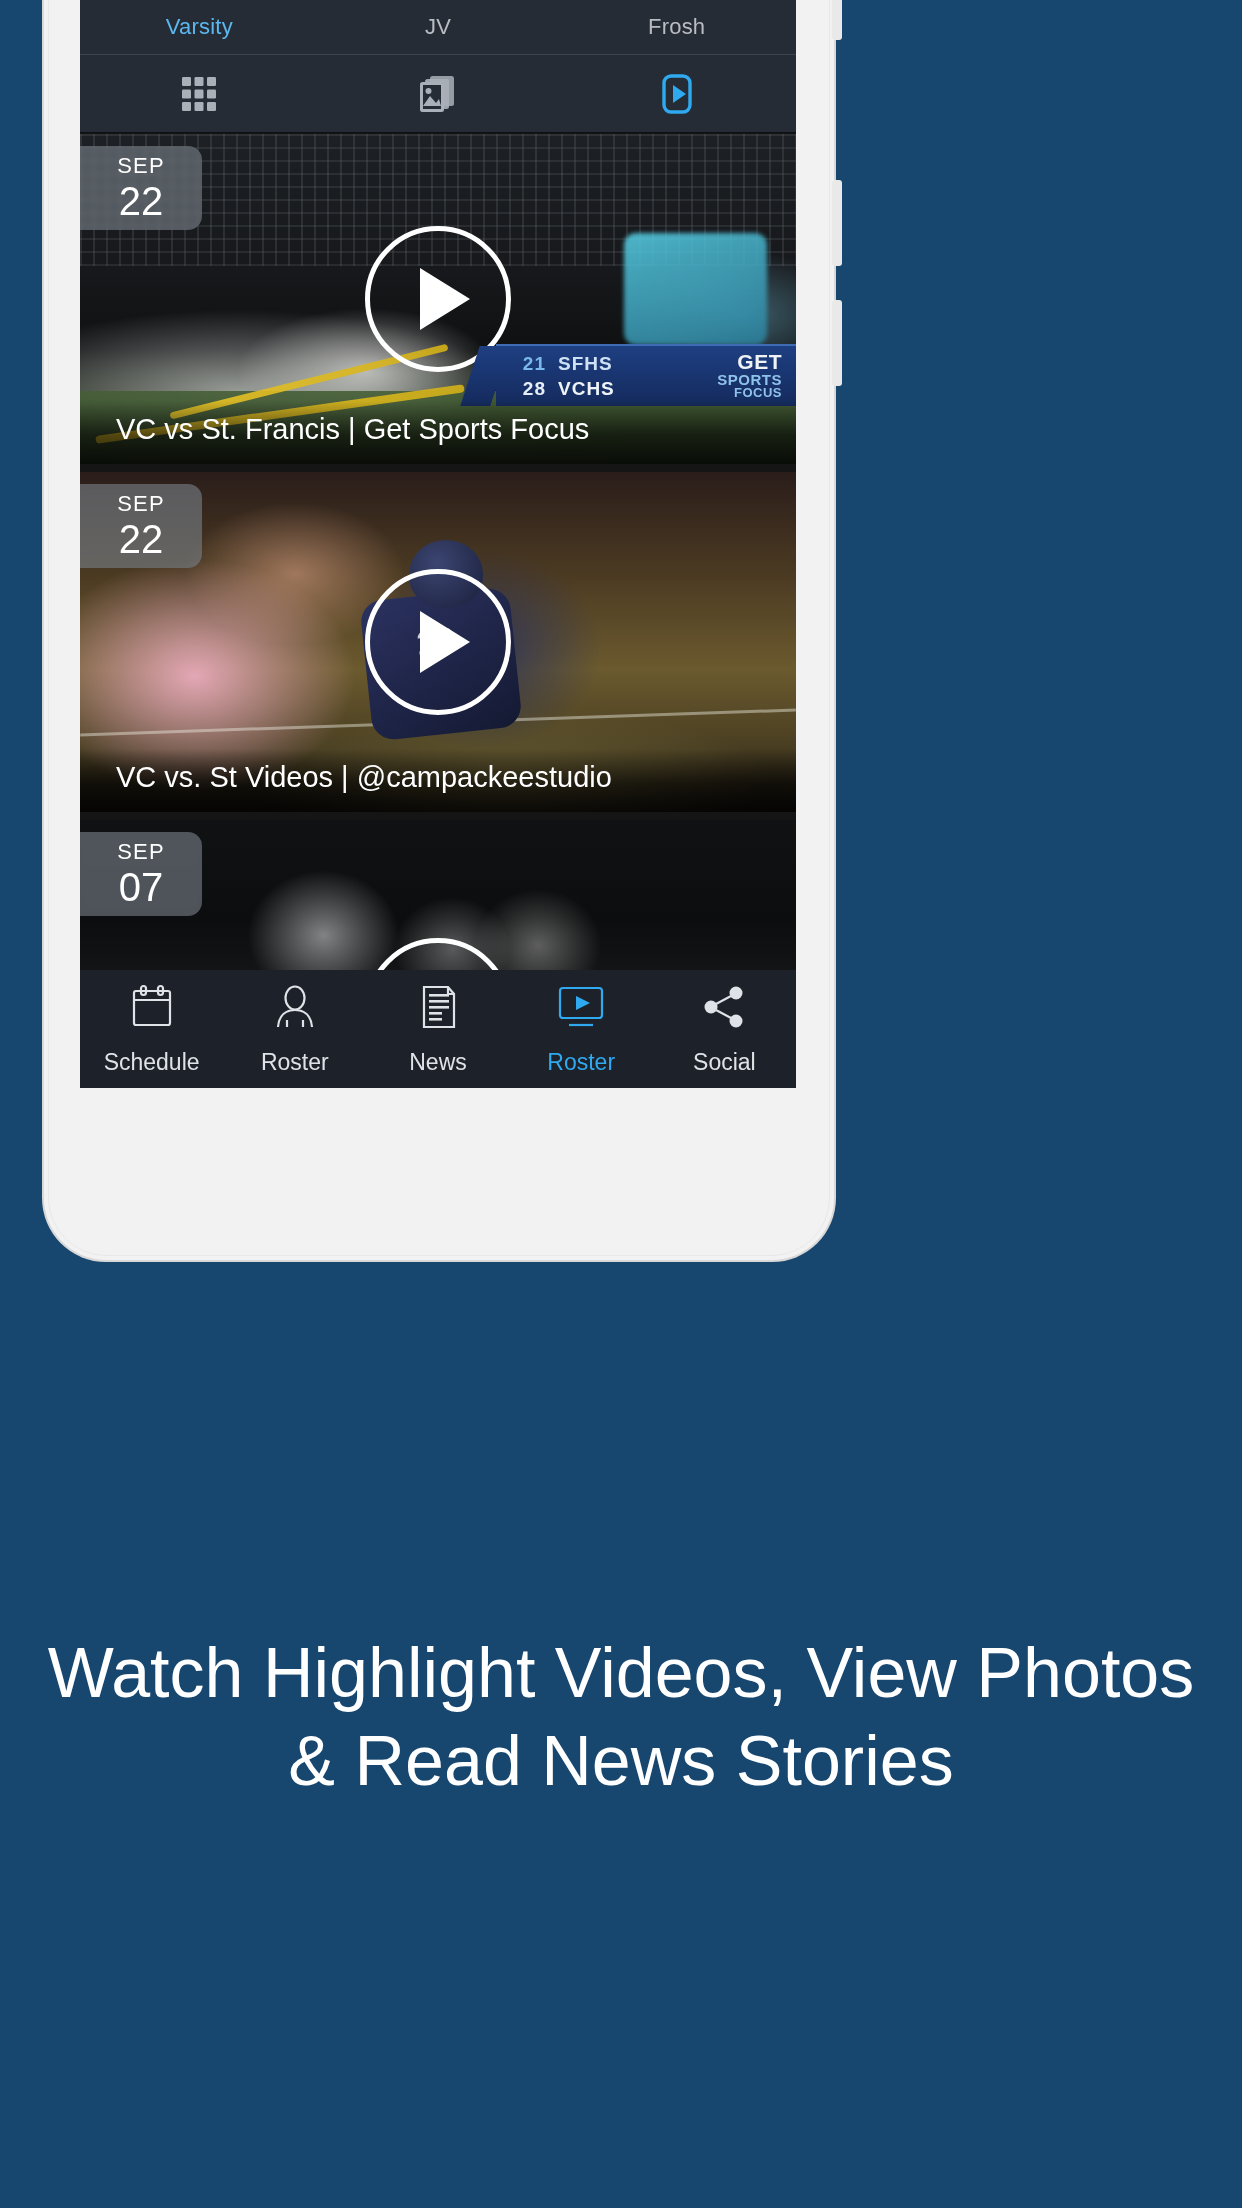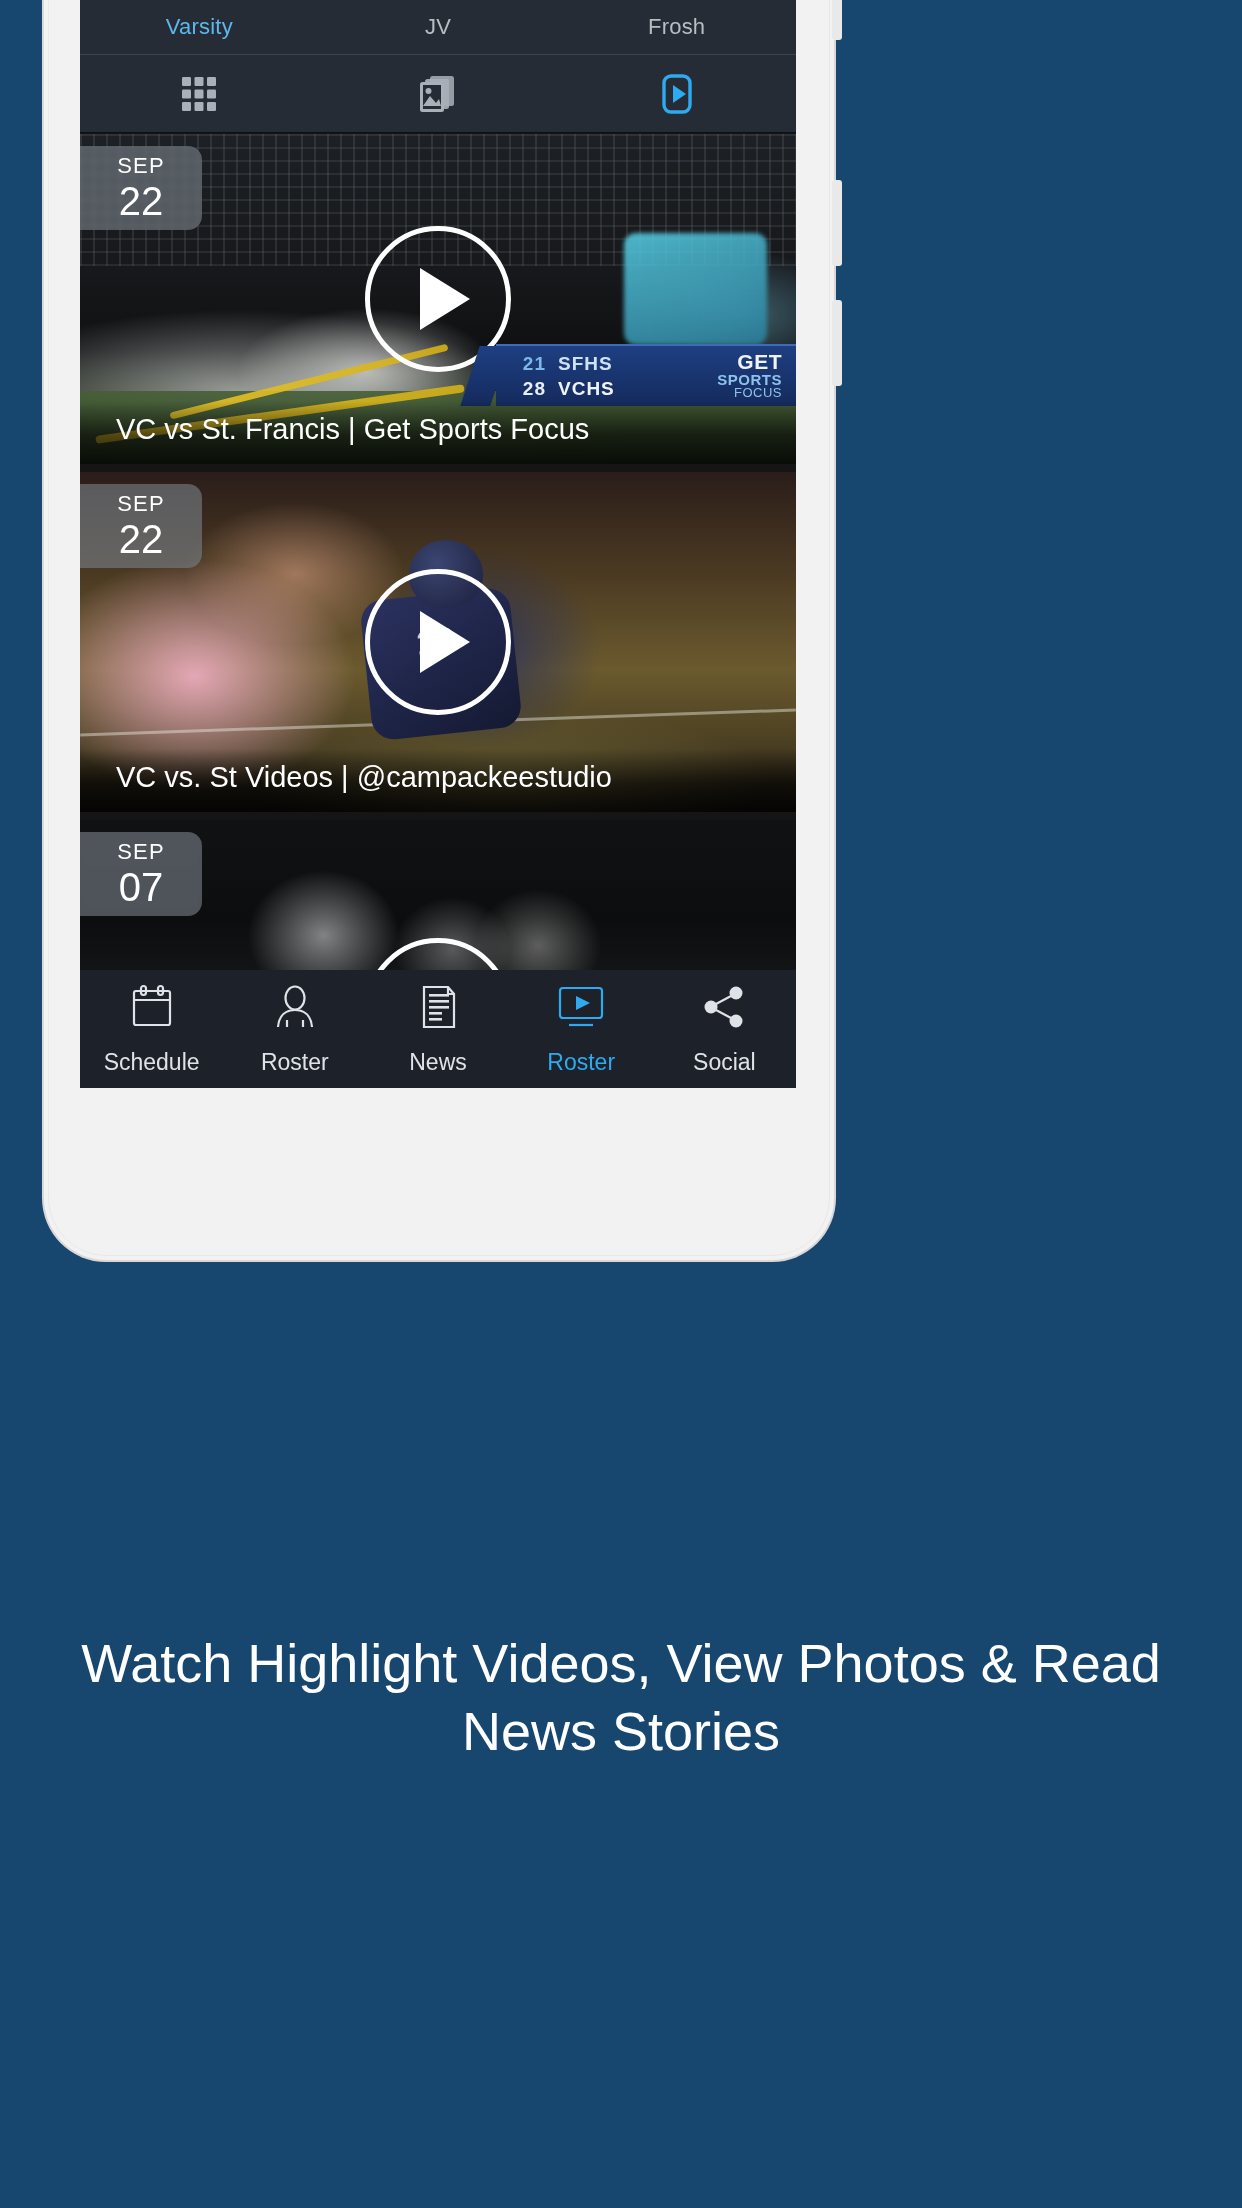--- a/index.html
+++ b/index.html
@@ -185,42 +185,42 @@
   .sb-row{ display:flex; gap:12px; font-size:19px; font-weight:bold; letter-spacing:1px; }
   .sb-row .sc{ color:#79b8e8; width:34px; text-align:right; }
   .sb-row .tm{ color:#cfe2f5; }
   .sb-row.r2 .sc{ color:#e6eef7; }
   .sb-row.r2 .tm{ color:#eef3f8; }
   .sb-logo{
     margin-left:auto; margin-right:14px; text-align:right; line-height:.98;
   }
   .sb-logo .l1{ font-size:21px; font-weight:bold; color:#f0f3f6; letter-spacing:.5px; }
   .sb-logo .l2{ font-size:15px; font-weight:bold; color:#8fc2ea; letter-spacing:.5px; }
-  .sb-logo .l3{ font-size:13px; font-weight:normal; color:#8fc2ea; letter-spacing:.5px; }
+  .sb-logo .l3{ font-size:13px; font-weight:bold; color:#8fc2ea; letter-spacing:.5px; }
 
   
   .bottom-nav{
     position:absolute; left:0; right:0; bottom:0; height:118px;
     background:#1d222a; display:flex; align-items:center;
   }
   .nav-item{
     flex:1; display:flex; flex-direction:column; align-items:center; justify-content:center; gap:18px;
   }
   .nav-item .lbl{ font-size:23px; color:#dfe3e7; }
   .nav-item.active .lbl{ color:#2fa9ef; }
   .nav-item svg .st{ stroke:#dfe3e7; fill:none; stroke-width:2.2; }
   .nav-item svg .fl{ fill:#dfe3e7; }
   .nav-item.active svg .st{ stroke:#2fa9ef; }
   .nav-item.active svg .fl{ fill:#2fa9ef; }
 
   
   .tagline{
     position:absolute; left:0; right:0; top:1630px;
     text-align:center; color:#ffffff;
-    font-size:54px; line-height:1.25; font-weight:400;
+    font-size:70px; line-height:1.25; font-weight:400;
     padding:0 44px;
   }
 </style>
 </head>
 <body>
 
 <div id="root">
 
   <div class="phone-frame">
     <div class="side-btn b1"></div>

